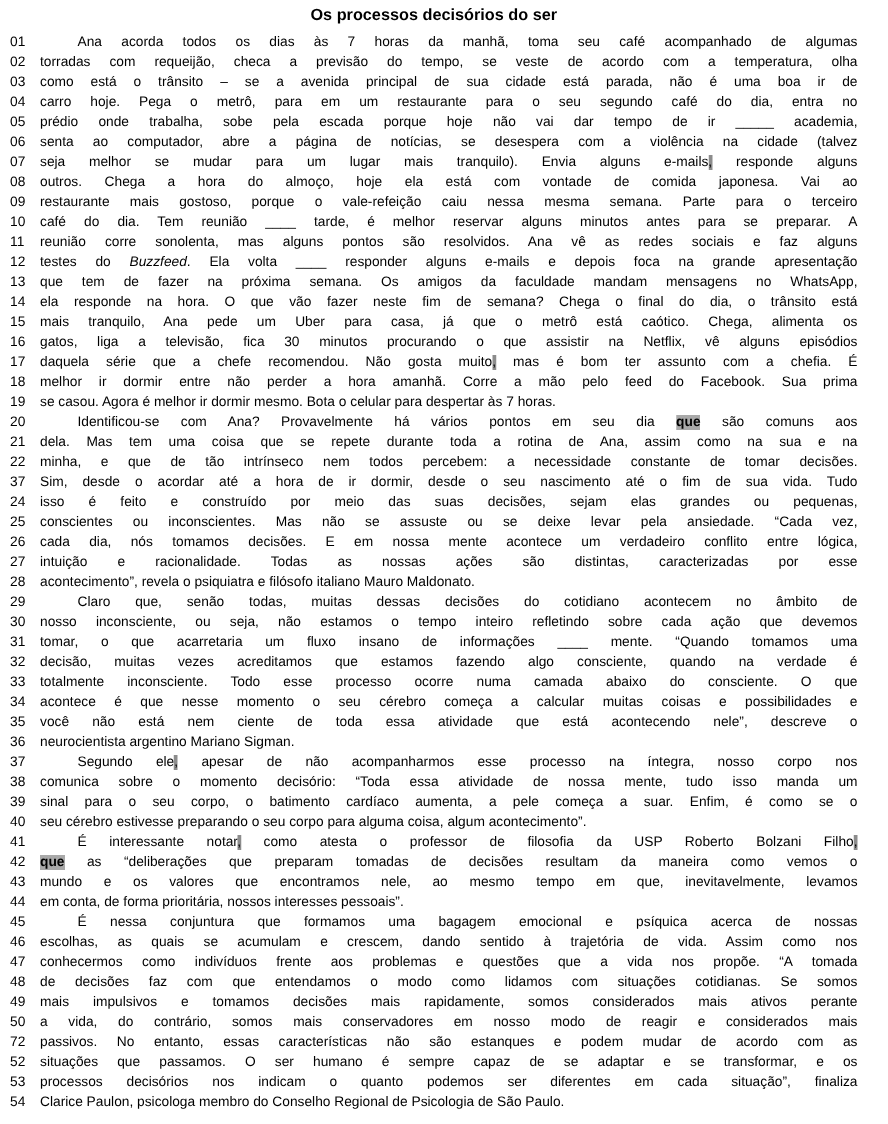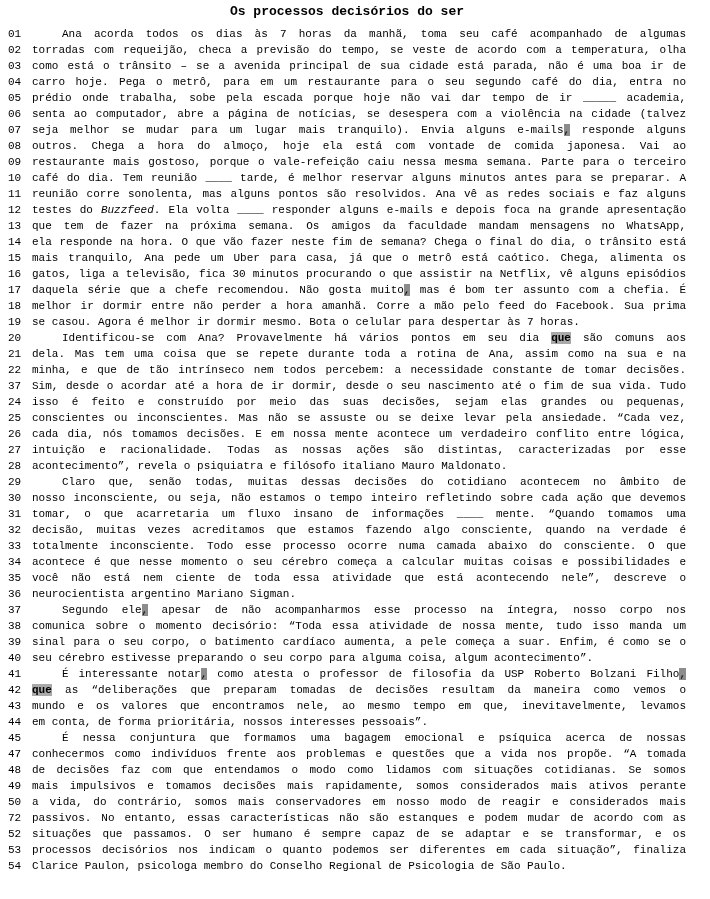--- a/index.html
+++ b/index.html
@@ -1,19 +1,19 @@
 <!DOCTYPE html>
 <html><head>
 <meta charset="utf-8">
 <style>
   html,body{margin:0;padding:0;background:#ffffff;}
   .page{
     width:694px;height:899px;box-sizing:border-box;
     padding:3px 8px 0 8px;
-    font-family:Liberation Mono, monospace;
+    font-family:Liberation Sans, sans-serif;
     font-size:11px;color:#000;background:#ffffff;overflow:hidden;
   }
   .title{
     text-align:center;font-weight:bold;font-size:13px;
     line-height:18px;margin-bottom:5px;
   }
   .lines{}
   .line{display:flex;line-height:16px;}
   .num{flex:0 0 20px;margin-right:4px;white-space:pre;}
   .txt{flex:1;text-align:justify;text-align-last:justify;}
@@ -203,20 +203,24 @@
       </div>
       <div class="line">
         <span class="num">44</span>
         <div class="txt end">em conta, de forma prioritária, nossos interesses pessoais”.</div>
       </div>
       <div class="line">
         <span class="num">45</span>
         <div class="txt indent">É nessa conjuntura que formamos uma bagagem emocional e psíquica acerca de nossas</div>
       </div>
       <div class="line">
+        <span class="num">46</span>
+        <div class="txt">escolhas, as quais se acumulam e crescem, dando sentido à trajetória de vida. Assim como nos</div>
+      </div>
+      <div class="line">
         <span class="num">47</span>
         <div class="txt">conhecermos como indivíduos frente aos problemas e questões que a vida nos propõe. “A tomada</div>
       </div>
       <div class="line">
         <span class="num">48</span>
         <div class="txt">de decisões faz com que entendamos o modo como lidamos com situações cotidianas. Se somos</div>
       </div>
       <div class="line">
         <span class="num">49</span>
         <div class="txt">mais impulsivos e tomamos decisões mais rapidamente, somos considerados mais ativos perante</div>

